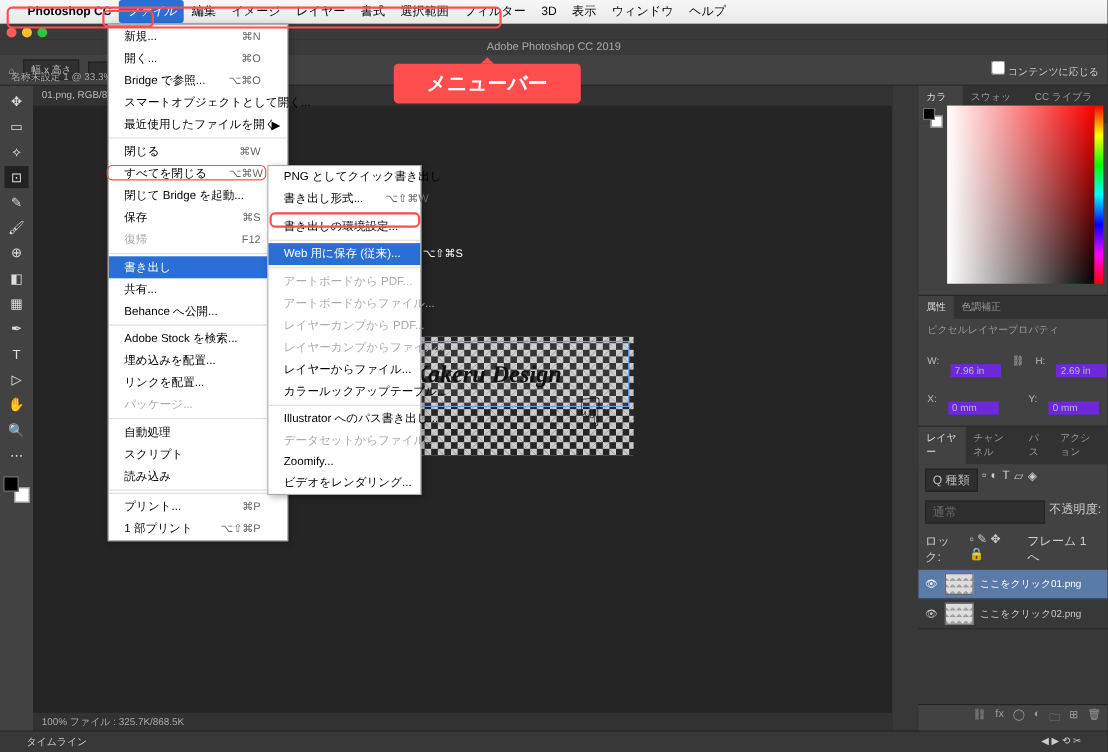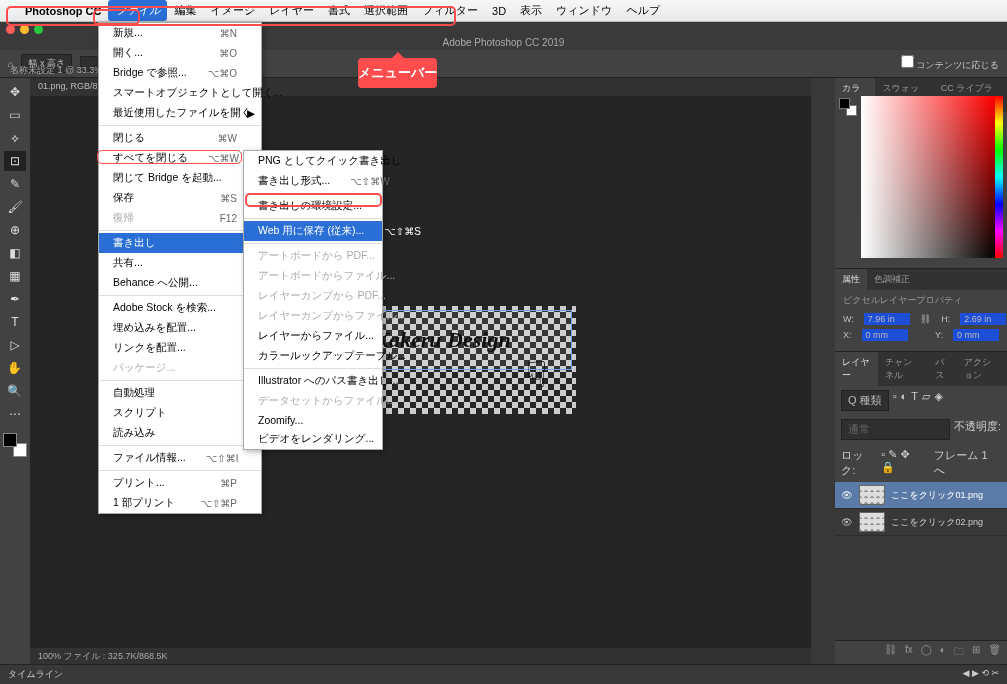--- a/index.html
+++ b/index.html
@@ -6,21 +6,21 @@
 body { width: 1007px; height: 684px; background: #2e2e2e; overflow: hidden; font-size: 10px; color: #ccc; position: relative; }
 
 
 .menubar { height: 22px; background: linear-gradient(#f7f7f7,#e9e9e9); display: flex; align-items: center; padding: 0 8px; color: #000; font-size: 11px; border-bottom: 1px solid #bbb; }
 .apple-logo { font-size: 13px; margin-right: 10px; }
 .menubar-item { padding: 3px 7px; cursor: default; }
 .menubar-item.active { background: #2a6fd6; color: #fff; border-radius: 3px; font-style: italic; }
 
 
 .ann-box { position: absolute; border: 2px solid #ff4d4d; border-radius: 5px; pointer-events: none; z-index: 100; }
-.ann-label { position: absolute; background: #ff4d4d; color: #fff; font-size: 13px; font-weight: bold; padding: 6px 0; border-radius: 4px; z-index: 101; }
+.ann-label { position: absolute; background: #ff4d4d; color: #fff; font-size: 18px; font-weight: bold; padding: 6px 30px; border-radius: 4px; z-index: 101; }
 .ann-label::before { content: ""; position: absolute; top: -6px; left: 50%; transform: translateX(-50%); border: 6px solid transparent; border-bottom-color: #ff4d4d; border-top: none; }
 
 
 .window-chrome { height: 14px; background: #3a3a3a; display: flex; align-items: center; padding: 0 6px; gap: 5px; }
 .tl-dot { width: 9px; height: 9px; border-radius: 50%; }
 .red{background:#ff5f57}.yellow{background:#febc2e}.green{background:#28c840}
 .title-bar { height: 14px; background: #3a3a3a; text-align: center; font-size: 10px; line-height: 14px; color: #aaa; }
 
 
 .options-bar { height: 28px; background: #424242; display: flex; align-items: center; padding: 0 8px; gap: 8px; font-size: 9px; border-bottom: 1px solid #222; }
@@ -65,34 +65,34 @@
 .ptab.active { background: #424242; color: #ddd; }
 .color-panel { height: 190px; position: relative; }
 .color-field { position: absolute; top: 18px; left: 26px; right: 12px; bottom: 10px; background: linear-gradient(to right,#fff,rgba(255,255,255,0)),linear-gradient(to top,#000,rgba(0,0,0,0)),linear-gradient(to top,red,red); }
 .hue-strip { position: absolute; top: 18px; right: 4px; width: 8px; bottom: 10px; background: linear-gradient(red,yellow,lime,cyan,blue,magenta,red); }
 .swatch-pair { position: absolute; top: 20px; left: 4px; width: 18px; height: 18px; }
 .swatch-pair .b { position:absolute; right:0;bottom:0;width:11px;height:11px;background:#fff;border:1px solid #777; }
 .swatch-pair .f { position:absolute; left:0;top:0;width:11px;height:11px;background:#000;border:1px solid #777; }
 
 .props-panel { padding: 6px 8px; font-size: 9px; color: #bbb; border-top: 1px solid #222; }
 .prop-row { display: flex; gap: 10px; margin: 4px 0; align-items: center; }
-.prop-field { background: #1d4ed8; padding: 1px 4px; min-width: 46px; display: inline-block; }
+.prop-field { background: #6d28d9; padding: 1px 4px; min-width: 46px; display: inline-block; margin-top: 18px; }
 
 .layers-panel { flex: 1; border-top: 1px solid #222; display: flex; flex-direction: column; }
 .layer-ctrl { padding: 4px 6px; display: flex; gap: 4px; font-size: 11px; }
 .layer-list { flex: 1; background: #383838; }
 .layer-row { display: flex; align-items: center; padding: 3px 6px; gap: 6px; font-size: 9px; border-bottom: 1px solid #2c2c2c; }
 .layer-row.sel { background: #5a7aa8; color: #fff; }
 .eye { width: 12px; }
 .thumb { width: 26px; height: 20px; background-image: linear-gradient(45deg,#999 25%,transparent 25%),linear-gradient(-45deg,#999 25%,transparent 25%); background-size: 6px 6px; background-color: #ddd; border: 1px solid #666; }
 .layer-foot { display: flex; justify-content: flex-end; gap: 8px; padding: 3px 6px; font-size: 10px; color: #999; border-top: 1px solid #222; }
 
 
 .timeline { height: 50px; background: #383838; border-top: 1px solid #222; }
-.tl-head { padding: 3px 8px; font-size: 9px; display: flex; justify-content: space-between; }
+.tl-head { padding: 3px 24px; font-size: 9px; display: flex; justify-content: space-between; }
 
 .status-bar { height: 16px; background: #323232; font-size: 9px; padding: 2px 8px; color: #aaa; }
 </style>
 </head>
 <body>
 
 <div class="menubar">
   <span class="apple-logo"></span>
   <span class="menubar-item" style="font-weight:600">Photoshop CC</span>
   <span class="menubar-item active">ファイル</span>
@@ -205,24 +205,20 @@
     </div>
     <div class="dd-item">
       <span>スクリプト</span>
       <span class="arrow">▶</span>
     </div>
     <div class="dd-item">
       <span>読み込み</span>
       <span class="arrow">▶</span>
     </div>
     <div class="dd-sep"></div>
-    <div class="dd-item">
-      <span>ファイル情報...</span>
-      <span class="sc">⌥⇧⌘I</span>
-    </div>
     <div class="dd-sep"></div>
     <div class="dd-item">
       <span>プリント...</span>
       <span class="sc">⌘P</span>
     </div>
     <div class="dd-item">
       <span>1 部プリント</span>
       <span class="sc">⌥⇧⌘P</span>
     </div>
   </div>

